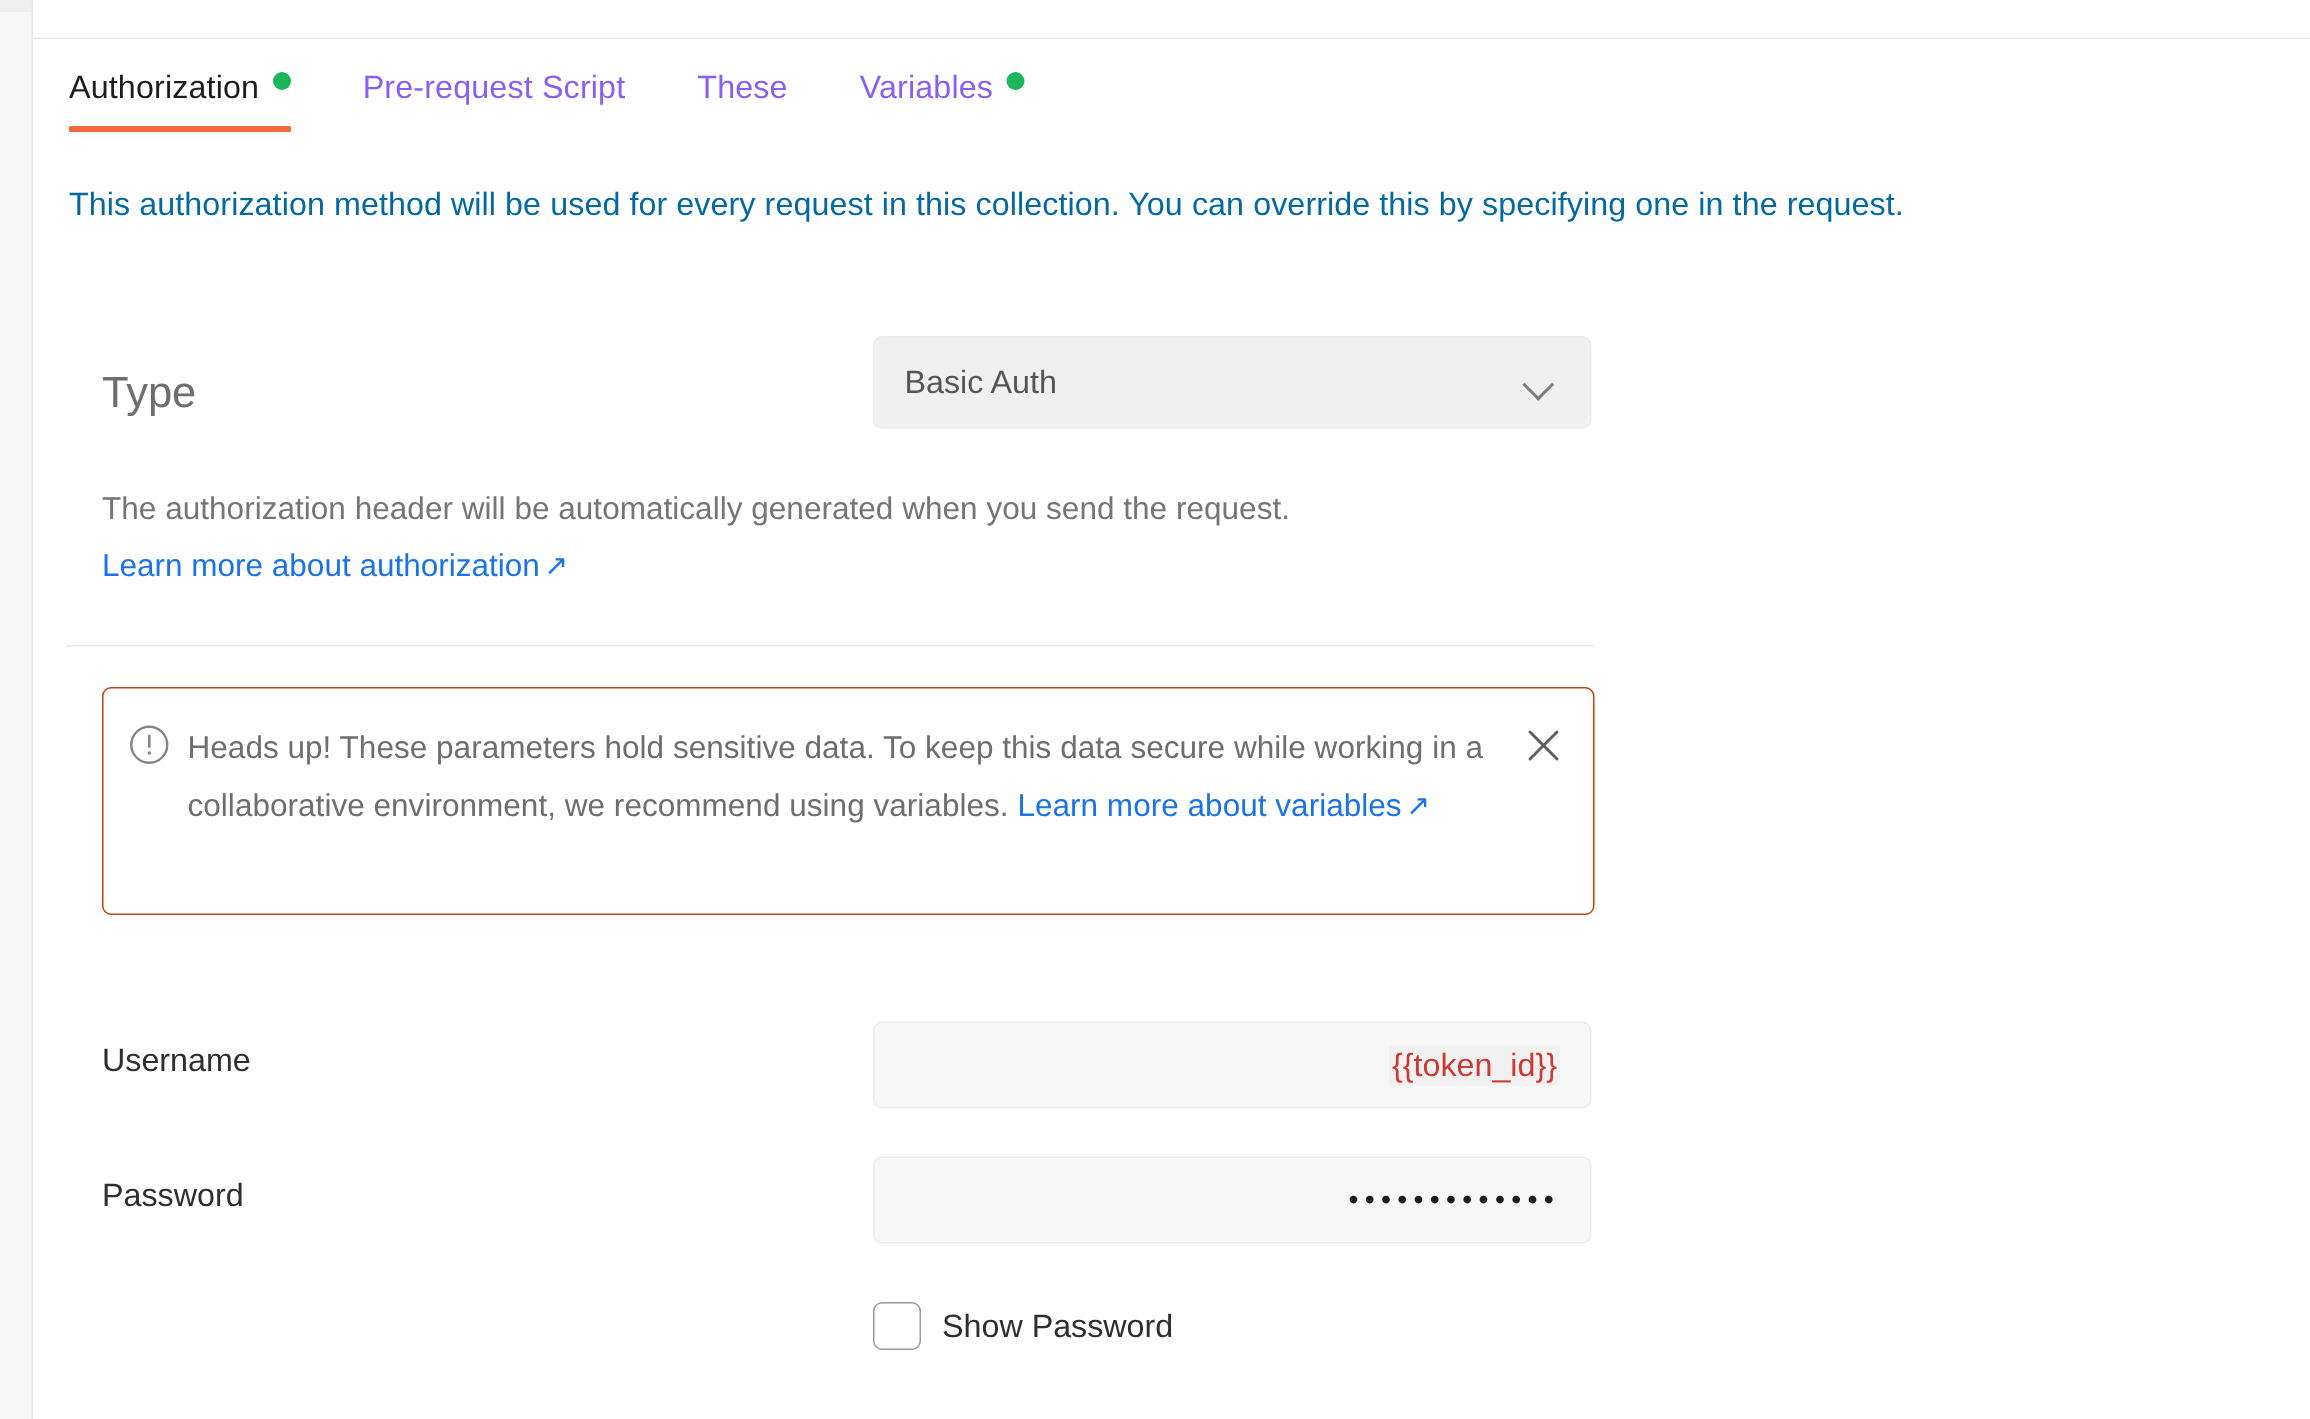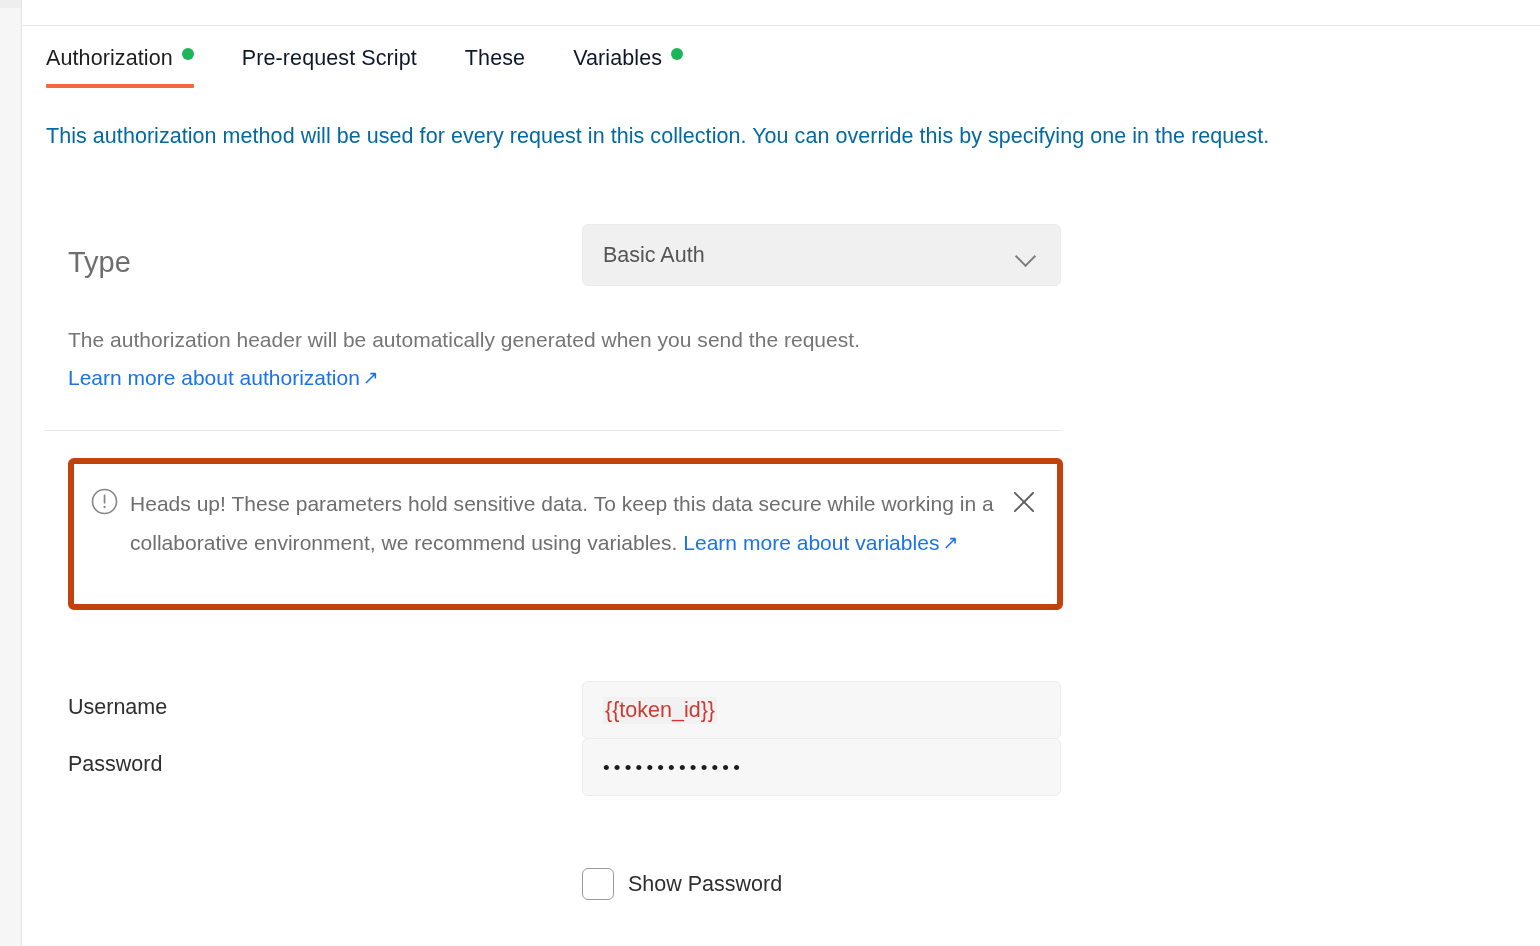--- a/index.html
+++ b/index.html
@@ -74,21 +74,21 @@
     align-items: flex-start;
     gap: 9px;
     padding: 6px 0 0 0;
     margin-right: 48px;
     cursor: pointer;
     height: 56px;
     box-sizing: border-box;
   }
   .tab-label {
     font-size: 21.5px;
-    color: #0f172a;
+    color: #8b5cf6;
     letter-spacing: 0.1px;
     white-space: nowrap;
   }
   .tab.active .tab-label {
     color: #1d1d1d;
   }
   .tab-dot {
     width: 12px;
     height: 12px;
     border-radius: 50%;
@@ -204,21 +204,21 @@
     background: #e8e8e8;
   }
 
   
   .callout {
     position: absolute;
     left: 46px;
     top: 432px;
     width: 995px;
     height: 152px;
-    border: 6px solid #c2410c;
+    border: 1px solid #c2410c;
     border-radius: 6px;
     background: #ffffff;
   }
   .callout-icon {
     position: absolute;
     left: 17px;
     top: 24px;
     width: 27px;
     height: 27px;
   }
@@ -246,41 +246,42 @@
   }
 
   
   .field-row {
     position: absolute;
     left: 0;
     width: 1060px;
     height: 58px;
   }
   .field-row.username { top: 655px; }
-  .field-row.password { top: 712px; }
+  .field-row.password { top: 745px; }
   .field-label {
     position: absolute;
     left: 46px;
     top: 14px;
     font-size: 21.5px;
     color: #2e2e2e;
   }
   .field-input {
     position: absolute;
     left: 560px;
     top: 0;
     width: 479px;
     height: 58px;
     background: #f7f7f7;
     border: 1px solid #ececec;
     border-radius: 6px;
     display: flex;
     align-items: center;
     padding: 0 20px;
     cursor: text;
+    justify-content: flex-end;
   }
   .var-token {
     font-size: 21.5px;
     color: #cc3a33;
     background: #f1f1f1;
     padding: 1px 2px;
     border-radius: 2px;
   }
   .pw-dots {
     font-size: 19px;

